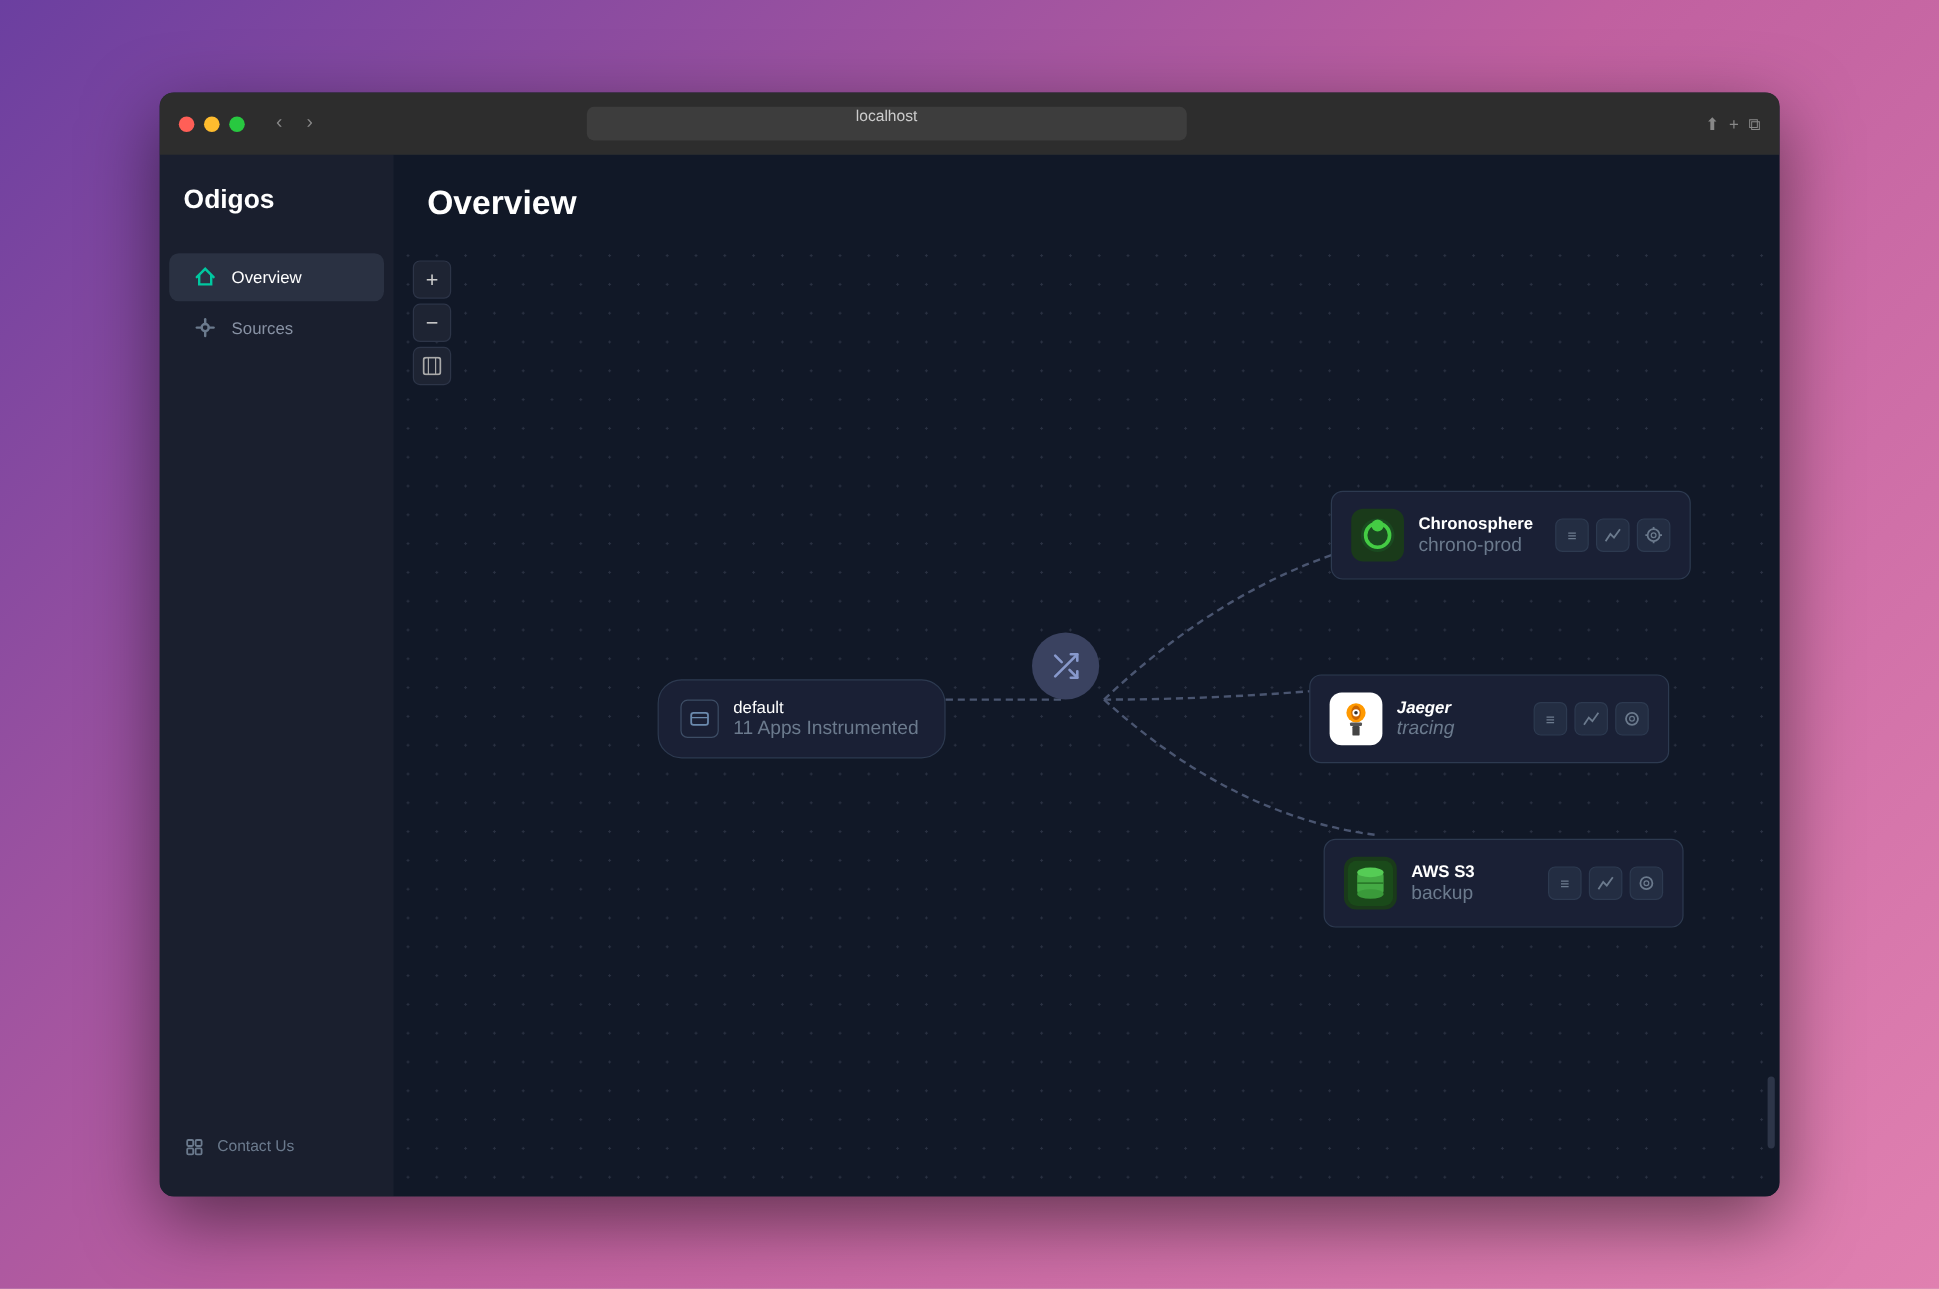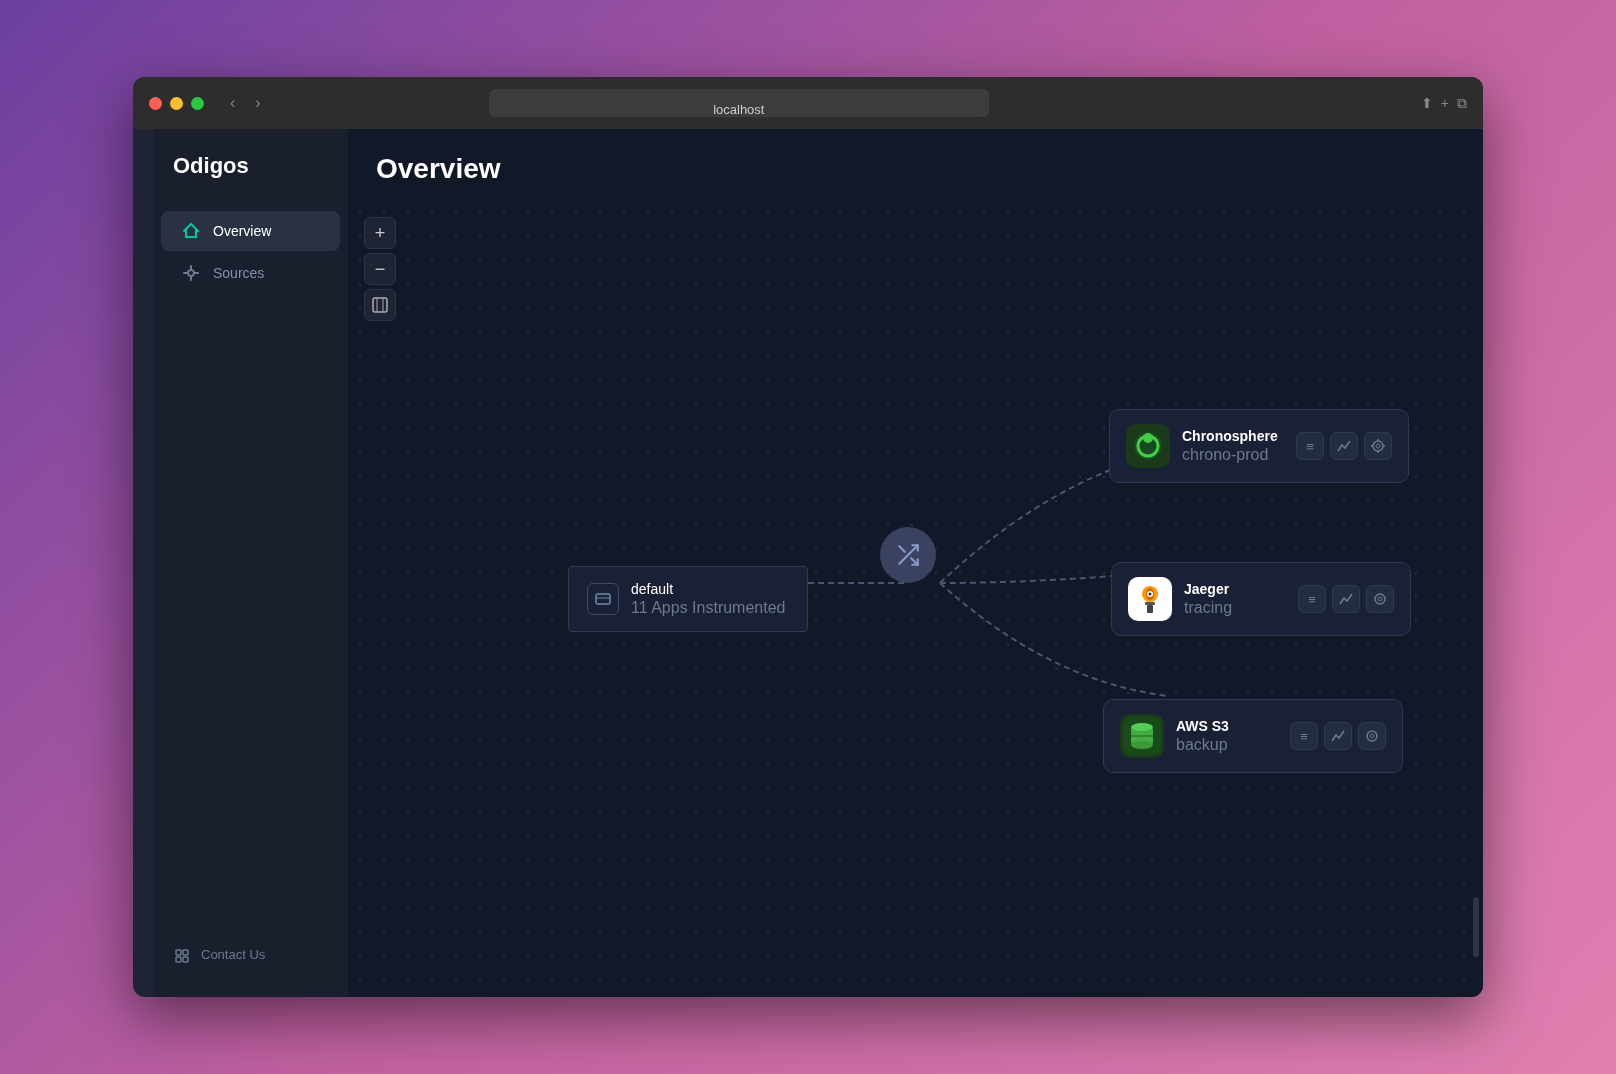--- a/index.html
+++ b/index.html
@@ -63,40 +63,39 @@
       cursor: pointer;
       padding: 2px 6px;
     }
 
     .address-bar {
       flex: 1;
       background: #3d3d3d;
       border-radius: 6px;
       height: 28px;
       display: flex;
-      align-items: flex-end;
+      align-items: flex-start;
       justify-content: center;
       color: #ccc;
       font-size: 13px;
       max-width: 500px;
       margin: 0 auto;
     }
 
     .browser-actions {
       display: flex;
       gap: 8px;
       margin-left: auto;
     }
 
     
     .app-container {
       display: flex;
       flex: 1;
       overflow: hidden;
-      padding-left: 20px;
     }
 
     
     .sidebar {
       width: 195px;
       background: #1a1f2e;
       display: flex;
       flex-direction: column;
       flex-shrink: 0;
       padding: 24px 0 16px;
@@ -223,21 +222,21 @@
     .source-node {
       position: absolute;
       left: 220px;
       top: 50%;
       transform: translateY(-50%);
     }
 
     .node-card {
       background: #1a2035;
       border: 1px solid #2d3a50;
-      border-radius: 4px;
+      border-radius: 20px;
       padding: 14px 18px;
       display: flex;
       align-items: center;
       gap: 12px;
       min-width: 240px;
     }
 
     .node-icon {
       width: 32px;
       height: 32px;
@@ -281,23 +280,24 @@
     
     .dest-node-1 {
       position: absolute;
       right: 74px;
       top: 50%;
       margin-top: -190px;
     }
 
     .dest-node-2 {
       position: absolute;
-      right: 72px;
+      right: 92px;
       top: 50%;
       transform: translateY(-50%);
+      font-style: italic;
     }
 
     .dest-node-3 {
       position: absolute;
       right: 80px;
       top: 50%;
       margin-top: 100px;
     }
 
     .dest-card {

